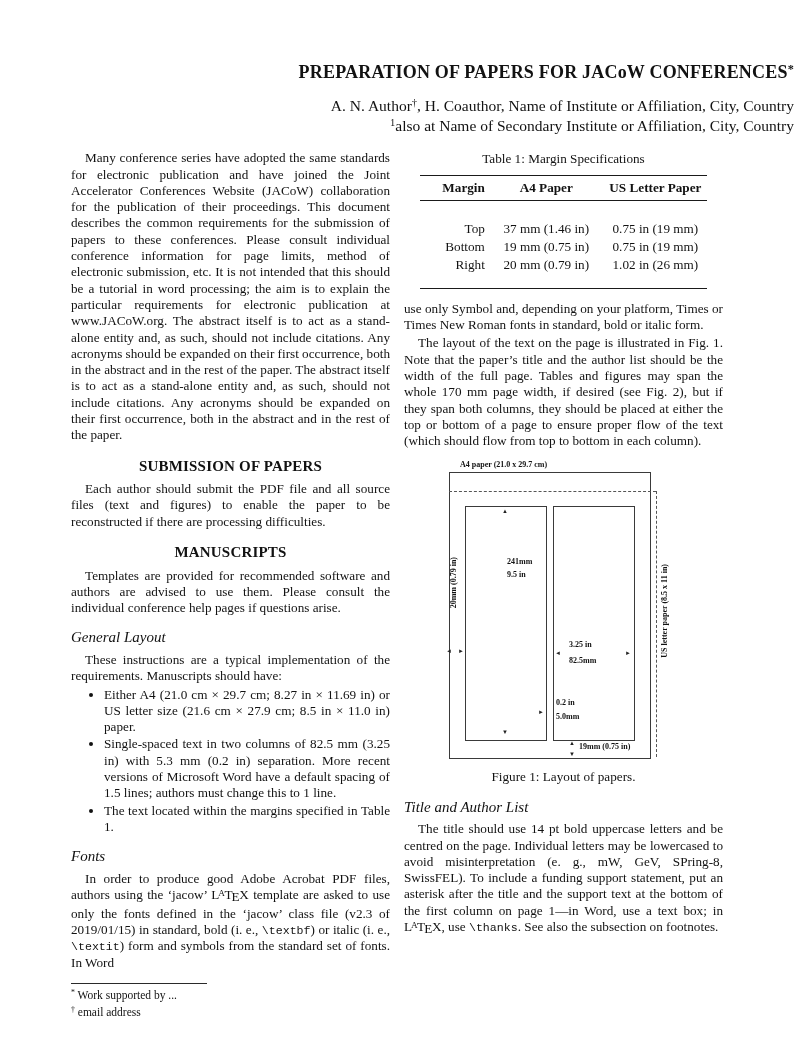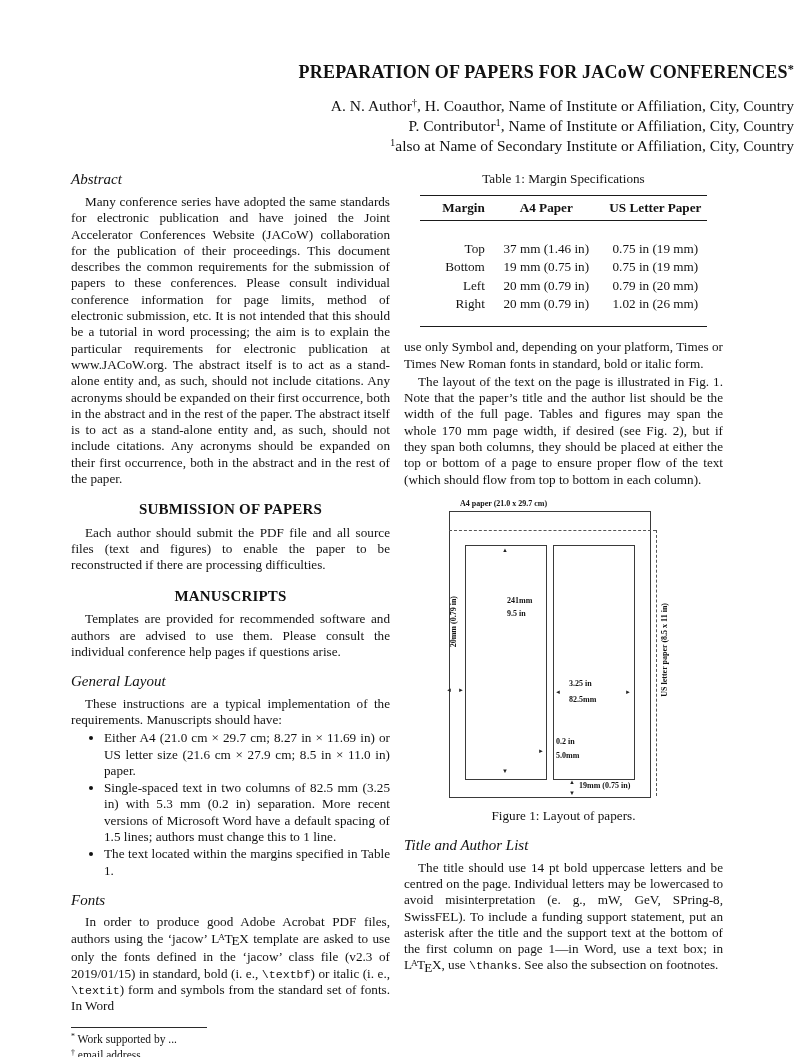--- a/index.html
+++ b/index.html
@@ -46,29 +46,27 @@
 </style>
 </head>
 <body>
 
 <div class="page">
 
   <header class="titleblock">
     <h1 class="title"><span>PREPARATION OF PAPERS FOR JACoW CONFERENCES</span><span class="seg-sup">*</span></h1>
     <div>
       <div class="author-line"><span>A. N. Author</span><span class="seg-sup">†</span><span>, H. Coauthor, Name of Institute or Affiliation, City, Country</span></div>
-      <div class="author-line"><span>P. Contributor</span><span class="seg-sup">1</span><span>, Name of Institute or Affiliation, City, Country</span></div>
       <div class="author-line"><span class="seg-sup">1</span><span>also at Name of Secondary Institute or Affiliation, City, Country</span></div>
     </div>
   </header>
 
   <div class="columns">
 
     <div class="col">
-      <h3 class="subsec first">Abstract</h3>
       <p class="para indent">Many conference series have adopted the same standards for electronic publication and have joined the Joint Accelerator Conferences Website (JACoW) collaboration for the publication of their proceedings. This document describes the common requirements for the submission of papers to these conferences. Please consult individual conference information for page limits, method of electronic submission, etc. It is not intended that this should be a tutorial in word processing; the aim is to explain the particular requirements for electronic publication at www.JACoW.org. The abstract itself is to act as a stand-alone entity and, as such, should not include citations. Any acronyms should be expanded on their first occurrence, both in the abstract and in the rest of the paper. The abstract itself is to act as a stand-alone entity and, as such, should not include citations. Any acronyms should be expanded on their first occurrence, both in the abstract and in the rest of the paper.</p>
 
       <h2 class="sec">SUBMISSION OF PAPERS</h2>
       <p class="para indent">Each author should submit the PDF file and all source files (text and figures) to enable the paper to be reconstructed if there are processing difficulties.</p>
 
       <h2 class="sec">MANUSCRIPTS</h2>
       <p class="para indent">Templates are provided for recommended software and authors are advised to use them. Please consult the individual conference help pages if questions arise.</p>
 
       <h3 class="subsec">General Layout</h3>
       <p class="para indent">These instructions are a typical implementation of the requirements. Manuscripts should have:</p>
@@ -101,25 +99,20 @@
           <tbody>
             <tr>
               <td class="c0">Top</td>
               <td class="c1">37 mm (1.46 in)</td>
               <td class="c2">0.75 in (19 mm)</td>
             </tr>
             <tr>
               <td class="c0">Bottom</td>
               <td class="c1">19 mm (0.75 in)</td>
               <td class="c2">0.75 in (19 mm)</td>
-            </tr>
-            <tr>
-              <td class="c0">Left</td>
-              <td class="c1">20 mm (0.79 in)</td>
-              <td class="c2">0.79 in (20 mm)</td>
             </tr>
             <tr>
               <td class="c0">Right</td>
               <td class="c1">20 mm (0.79 in)</td>
               <td class="c2">1.02 in (26 mm)</td>
             </tr>
           </tbody>
         </table>
 
       <p class="para">use only Symbol and, depending on your platform, Times or Times New Roman fonts in standard, bold or italic form.</p>

